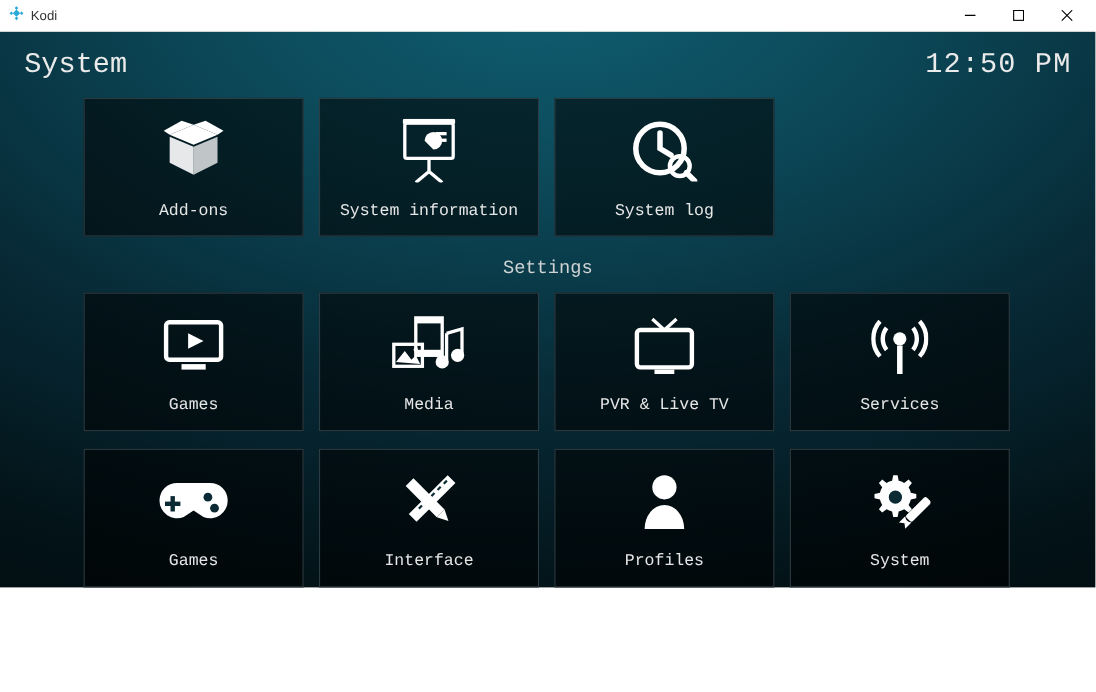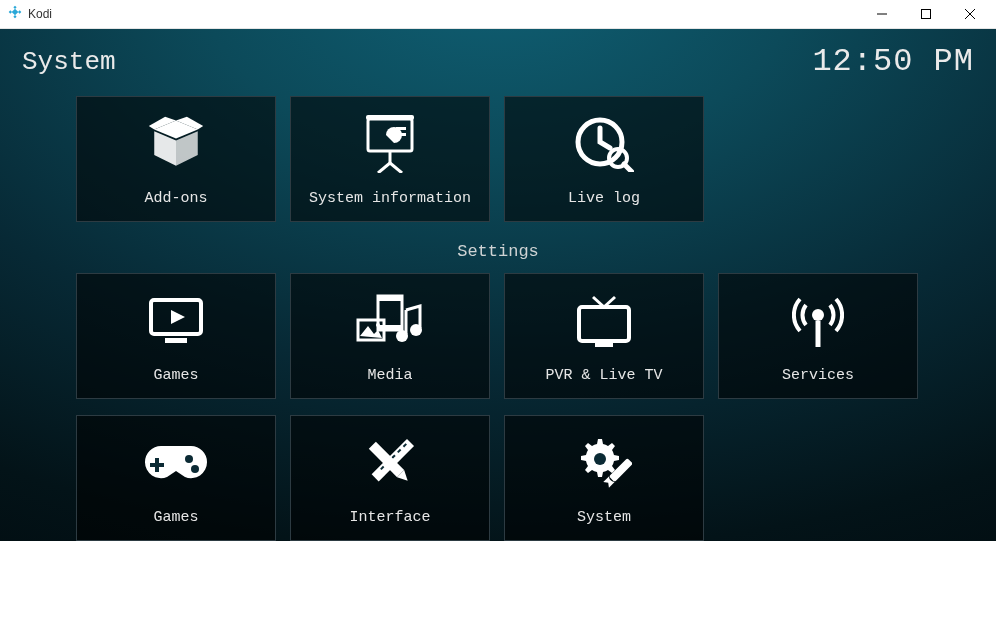--- a/index.html
+++ b/index.html
@@ -24,21 +24,21 @@
 
   .app {
     flex: 1; position: relative;
     background: radial-gradient(ellipse 120% 140% at 50% -10%, #0f5f73 0%, #0c4a5a 25%, #072935 55%, #031318 80%, #010a0e 100%);
     color: #e8e8e8;
     font-family: Liberation Mono, monospace;
   }
 
   .header { display: flex; align-items: center; justify-content: space-between; padding: 14px 22px 6px 22px; }
   .header-title { font-size: 26px; font-weight: 400; color: #eaeaea; }
-  .header-clock { font-size: 32px; font-weight: 300; color: #eaeaea; letter-spacing: 1px; text-align: center; }
+  .header-clock { font-size: 26px; font-weight: 300; color: #eaeaea; letter-spacing: 1px; text-align: center; }
 
   .content { padding: 10px 76px 0 76px; }
 
   .row { display: flex; gap: 14px; }
   .row + .row { margin-top: 16px; }
 
   .section-label {
     text-align: center; color: #cfd3d4; font-size: 17px; margin: 20px 0 12px 0;
   }
 
@@ -156,21 +156,21 @@
 
         <div class="tile">
           <div class="icon-wrap">
             <svg width="60" height="56" viewBox="0 0 60 56">
                 <circle cx="26" cy="26" r="22" fill="none" stroke="#fff" stroke-width="5"></circle>
                 <path d="M26 12 L26 26 L36 32" fill="none" stroke="#fff" stroke-width="5" stroke-linecap="round"></path>
                 <circle cx="44" cy="42" r="9" fill="none" stroke="#fff" stroke-width="4"></circle>
                 <line x1="50" y1="48" x2="58" y2="56" stroke="#fff" stroke-width="5" stroke-linecap="round"></line>
               </svg>
           </div>
-          <div class="label">Live log</div>
+          <div class="label">System log</div>
         </div>
 
       </div>
 
       <div class="section-label">Settings</div>
 
       <div class="row">
 
         <div class="tile">
           <div class="icon-wrap">
@@ -257,20 +257,29 @@
                 </g>
                 <g transform="rotate(-45 27 27)">
                   <rect x="22" y="2" width="10" height="40"></rect>
                   <path d="M22 42 L32 42 L27 52 Z"></path>
                 </g>
               </svg>
           </div>
           <div class="label">Interface</div>
         </div>
 
+        <div class="tile">
+          <div class="icon-wrap">
+            <svg width="44" height="54" viewBox="0 0 44 54">
+                <circle cx="22" cy="14" r="11"></circle>
+                <path d="M4 52 a18 22 0 0 1 36 0 Z"></path>
+              </svg>
+          </div>
+          <div class="label">Profiles</div>
+        </div>
 
         <div class="tile">
           <div class="icon-wrap">
             <svg width="56" height="56" viewBox="0 0 56 56">
               <g>
                 <path d="M22 4 l4 0 l1 5 a14 14 0 0 1 5 2 l4 -3 l3 3 l-3 4 a14 14 0 0 1 2 5 l5 1 l0 4 l-5 1 a14 14 0 0 1 -2 5 l3 4 l-3 3 l-4 -3 a14 14 0 0 1 -5 2 l-1 5 l-4 0 l-1 -5 a14 14 0 0 1 -5 -2 l-4 3 l-3 -3 l3 -4 a14 14 0 0 1 -2 -5 l-5 -1 l0 -4 l5 -1 a14 14 0 0 1 2 -5 l-3 -4 l3 -3 l4 3 a14 14 0 0 1 5 -2 z"></path>
                 <circle cx="24" cy="24" r="6" fill="#0b2a34"></circle>
               </g>
               <g transform="rotate(45 40 40)">
                 <rect x="36" y="20" width="8" height="26" rx="2"></rect>

